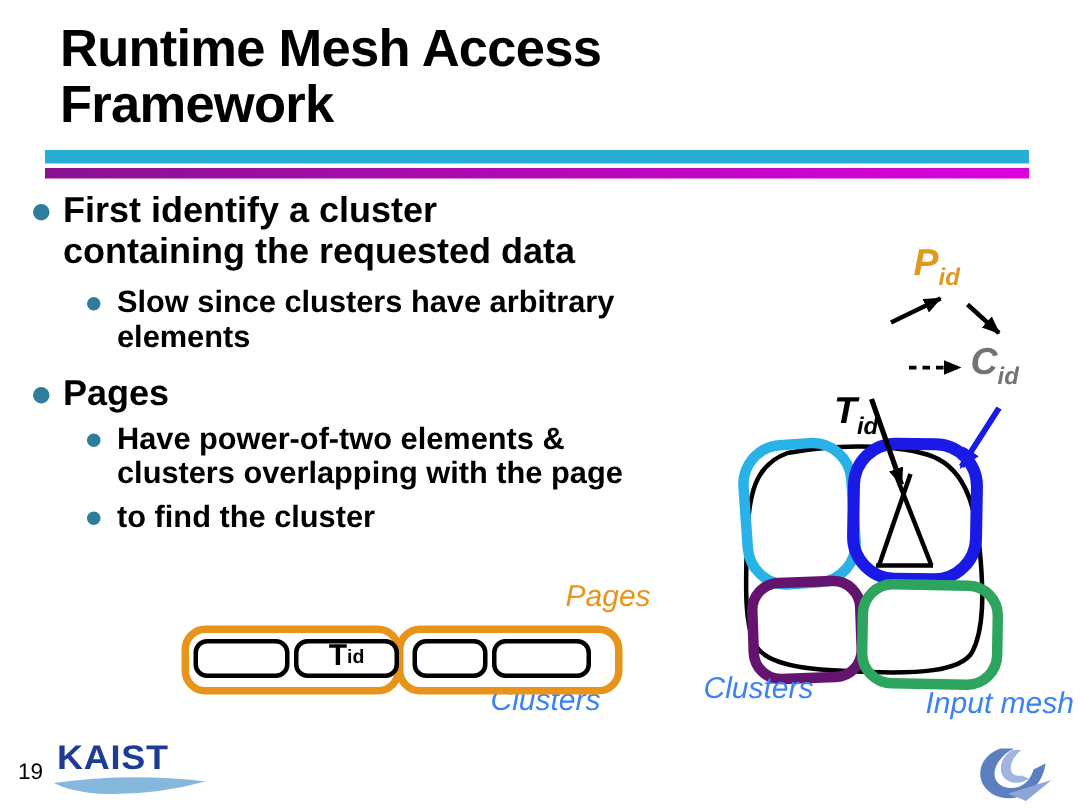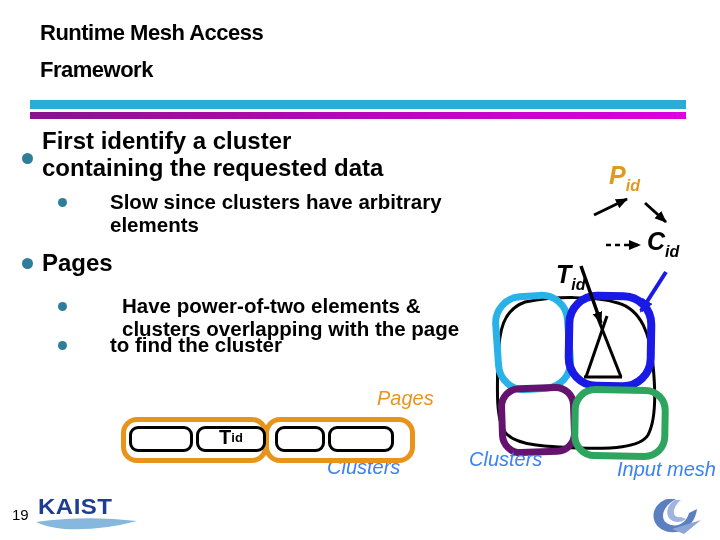--- a/index.html
+++ b/index.html
@@ -3,39 +3,39 @@
 <meta charset="utf-8">
 <style>
   html,body{margin:0;padding:0;background:#fff;}
   .slide{
     position:relative;width:720px;height:540px;background:#ffffff;overflow:hidden;
     font-family:"Liberation Sans",sans-serif;color:#000;
   }
   
   .title{
     position:absolute;left:40px;top:14px;width:620px;
-    font-size:22px;font-weight:bold;line-height:37px;letter-spacing:-0.5px;color:#000;
+    font-size:35px;font-weight:bold;line-height:37px;letter-spacing:-0.5px;color:#000;
   }
   .bar{position:absolute;left:30px;width:656px;}
   .bar-cyan{top:100px;height:9px;background:#29ACD6;}
   .bar-magenta{top:112px;height:7px;background:linear-gradient(90deg,#8A1191,#DD00DD);}
   
   .brow{position:absolute;display:flex;}
   .dot{border-radius:50%;background:#2E7E9B;flex:0 0 auto;}
   .l1 .dot{width:11px;height:11px;margin-top:9px;margin-right:9px;}
   .l2 .dot{width:9px;height:9px;margin-top:8px;margin-right:11px;}
   .l1 .btext{font-size:24px;font-weight:bold;line-height:27px;}
-  .l2 .btext{font-size:20.5px;font-weight:bold;line-height:23px;margin-left:32px;}
+  .l2 .btext{font-size:20.5px;font-weight:bold;line-height:23px;}
   
   .lbl{position:absolute;white-space:nowrap;font-style:italic;}
   .idlbl{font-size:25px;font-weight:bold;line-height:25px;}
   .idlbl sub{font-size:16px;vertical-align:-7px;font-weight:bold;}
   .lbl-pid{left:609px;top:163px;color:#E0981E;}
   .lbl-tid-top{left:556px;top:228px;color:#000;margin-top:34px;}
-  .lbl-cid{left:647px;top:229px;color:#000000;}
+  .lbl-cid{left:647px;top:229px;color:#737373;}
   .plainlbl{font-size:20px;font-weight:normal;color:#3b82f6;}
   .lbl-pages{left:377px;top:387px;color:#E8941A;}
   .lbl-clusters-pages{left:327px;top:456px;}
   .lbl-clusters-mesh{left:469px;top:448px;}
   .lbl-inputmesh{left:617px;top:458px;}
   
   .pagebox{position:absolute;top:417px;height:36px;border:5px solid #E8941A;border-radius:16px;background:transparent;}
   .page1{left:121px;width:137px;}
   .page2{left:264px;width:141px;}
   .clusterbox{position:absolute;top:426px;height:20px;border:3px solid #000;border-radius:9px;background:#fff;}
@@ -62,21 +62,21 @@
 
 <div class="slide">
 
   <div class="title">
     <div>Runtime Mesh Access</div>
     <div>Framework</div>
   </div>
   <div class="bar bar-cyan"></div>
   <div class="bar bar-magenta"></div>
 
-  <div class="brow l1" style="left:22px;top:127px;align-items:center;">
+  <div class="brow l1" style="left:22px;top:127px;">
     <span class="dot"></span>
     <div class="btext">
       <div>First identify a cluster</div>
       <div>containing the requested data</div>
     </div>
   </div>
 
   <div class="brow l2" style="left:58px;top:190px;">
     <span class="dot"></span>
     <div class="btext">
@@ -85,21 +85,21 @@
     </div>
   </div>
 
   <div class="brow l1" style="left:22px;top:249px;">
     <span class="dot"></span>
     <div class="btext">
       <div>Pages</div>
     </div>
   </div>
 
-  <div class="brow l2" style="left:58px;top:294px;gap:12px;">
+  <div class="brow l2" style="left:58px;top:281px;">
     <span class="dot"></span>
     <div class="btext">
       <div>Have power-of-two elements &amp;</div>
       <div>clusters overlapping with the page</div>
     </div>
   </div>
 
   <div class="brow l2" style="left:58px;top:333px;">
     <span class="dot"></span>
     <div class="btext">

